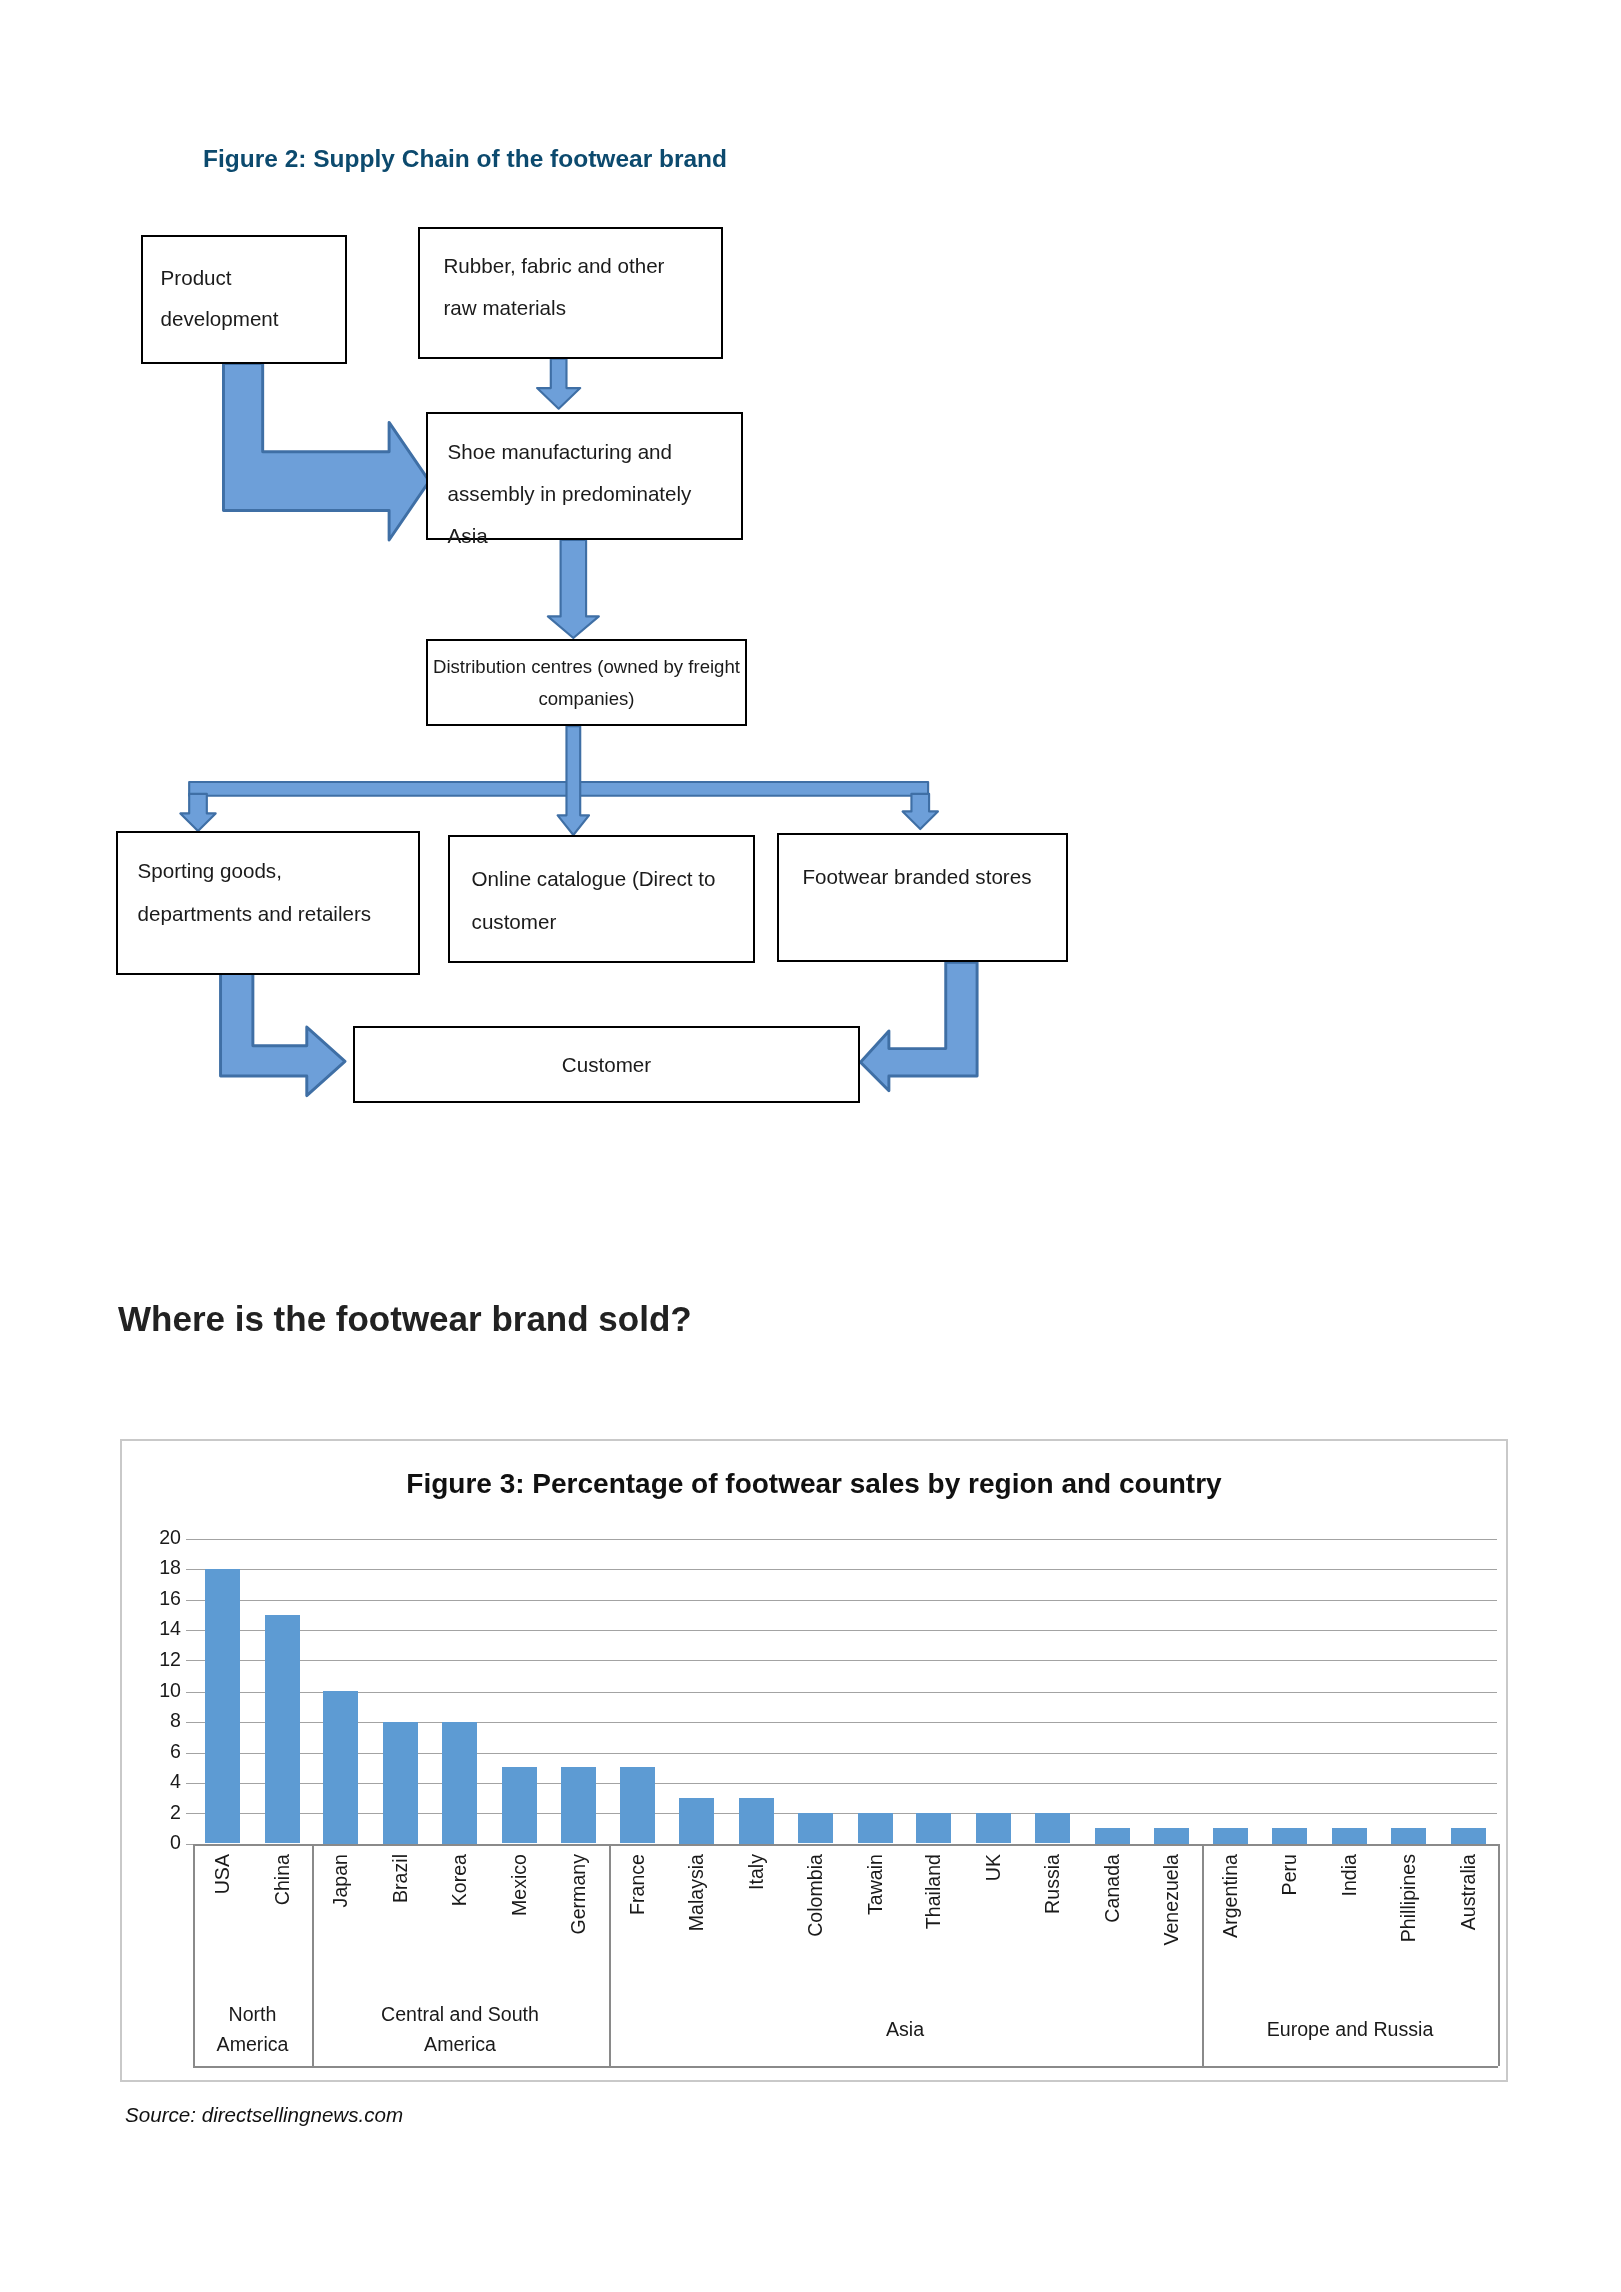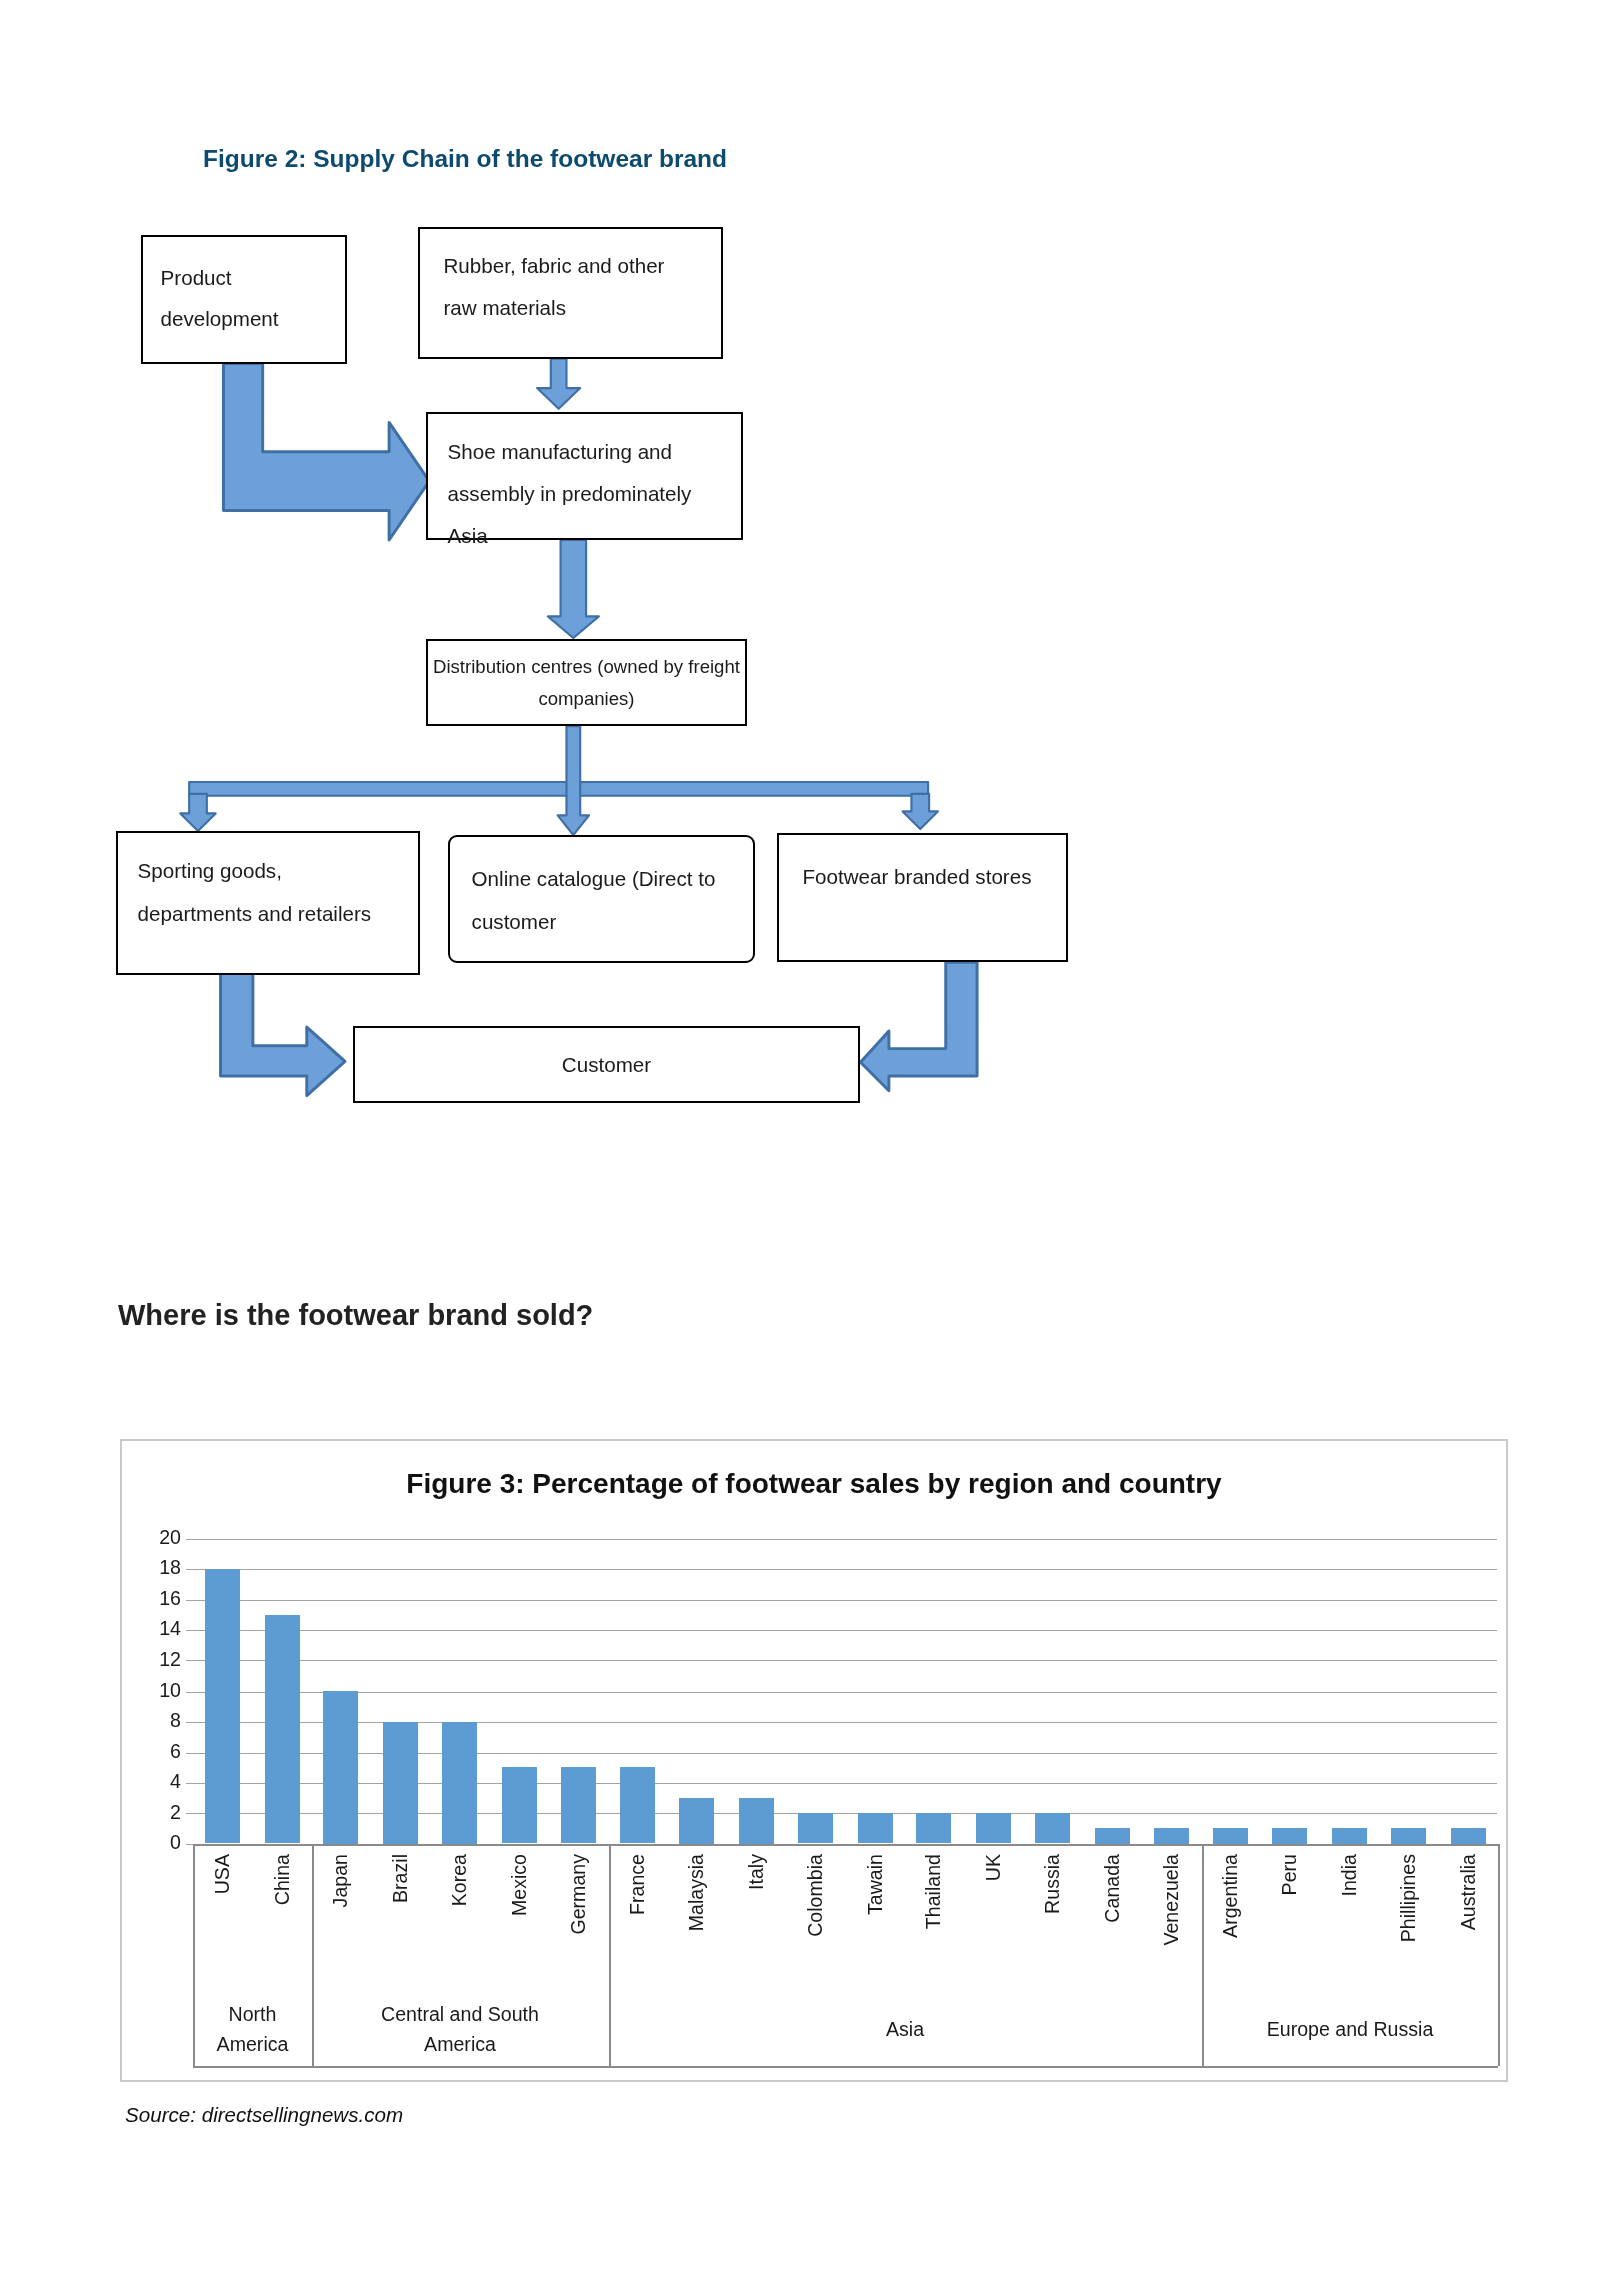--- a/index.html
+++ b/index.html
@@ -7,21 +7,21 @@
         font-family:"Liberation Sans",sans-serif;color:#1a1a1a;}
   .abs{position:absolute;}
   
   .fc-title{font-size:24.5px;font-weight:bold;color:#0c4a6e;}
   .fc-box{position:absolute;background:#fff;border:2.9px solid #000;box-sizing:border-box;
           font-size:20.6px;line-height:41px;color:#1b1b1b;}
   .fc-svg{position:absolute;left:0;top:0;}
   .fc-arrow{fill:#6D9FD9;stroke:#3F6FA5;stroke-width:3;stroke-linejoin:round;}
   .fc-arrow-thin{fill:#6D9FD9;stroke:#3F6FA5;stroke-width:2.2;stroke-linejoin:round;}
   
-  .h2{font-size:29px;font-weight:bold;color:#222;}
+  .h2{font-size:35px;font-weight:bold;color:#222;}
   .body-text{font-size:21.6px;line-height:30px;color:#3d3d3d;}
   
   .chart-box{position:absolute;left:120px;top:1439px;width:1388px;height:643px;
              border:2px solid #c9c9c9;background:#fff;box-sizing:border-box;}
   .chart-title{position:absolute;left:0;top:27.4px;width:100%;text-align:center;
                font-size:28px;font-weight:bold;color:#111;}
   .gridline{position:absolute;height:1px;background:#a3a3a3;}
   .ytick{position:absolute;text-align:right;font-size:19.6px;color:#1a1a1a;width:59px;}
   .bar{position:absolute;background:#5D9BD3;}
   .catlabel{position:absolute;writing-mode:vertical-rl;transform:rotate(180deg);
@@ -64,21 +64,21 @@
 
   <div class="fc-box" style="left:418px;top:227px;width:305px;height:132px;padding:15.7px 23.5px;line-height:42px;">Rubber, fabric and other raw materials</div>
 
   <div class="fc-box" style="left:426px;top:412px;width:317px;height:128px;padding:16.7px 19.6px;line-height:42px;">Shoe manufacturing and assembly in predominately Asia</div>
 
 
   <div class="fc-box" style="left:426px;top:639px;width:321px;height:87px;padding-top:9.8px;text-align:center;font-size:18.6px;line-height:32px;">Distribution centres (owned by freight companies)</div>
 
   <div class="fc-box" style="left:116px;top:831px;width:304px;height:144px;padding:15.7px 19.6px;line-height:43px;">Sporting goods, departments and retailers</div>
 
-  <div class="fc-box" style="left:448px;top:835px;width:307px;height:128px;padding:19.6px 21.6px;line-height:43px;border-radius:9px;">Online catalogue (Direct to customer</div>
+  <div class="fc-box" style="left:448px;top:835px;width:307px;height:128px;padding:19.6px 21.6px;line-height:43px;">Online catalogue (Direct to customer</div>
 
   <div class="fc-box" style="left:777px;top:833px;width:291px;height:129px;padding:19.6px 23.5px;line-height:43px;">Footwear branded stores</div>
 
   <div class="fc-box" style="left:353px;top:1026px;width:507px;height:77px;display:flex;align-items:center;justify-content:center;">Customer</div>
 
   <div class="abs h2" style="left:118px;top:1299px;">Where is the footwear brand sold?</div>
 
 
   <div class="chart-box">
     <div class="chart-title">Figure 3: Percentage of footwear sales by region and country</div>

